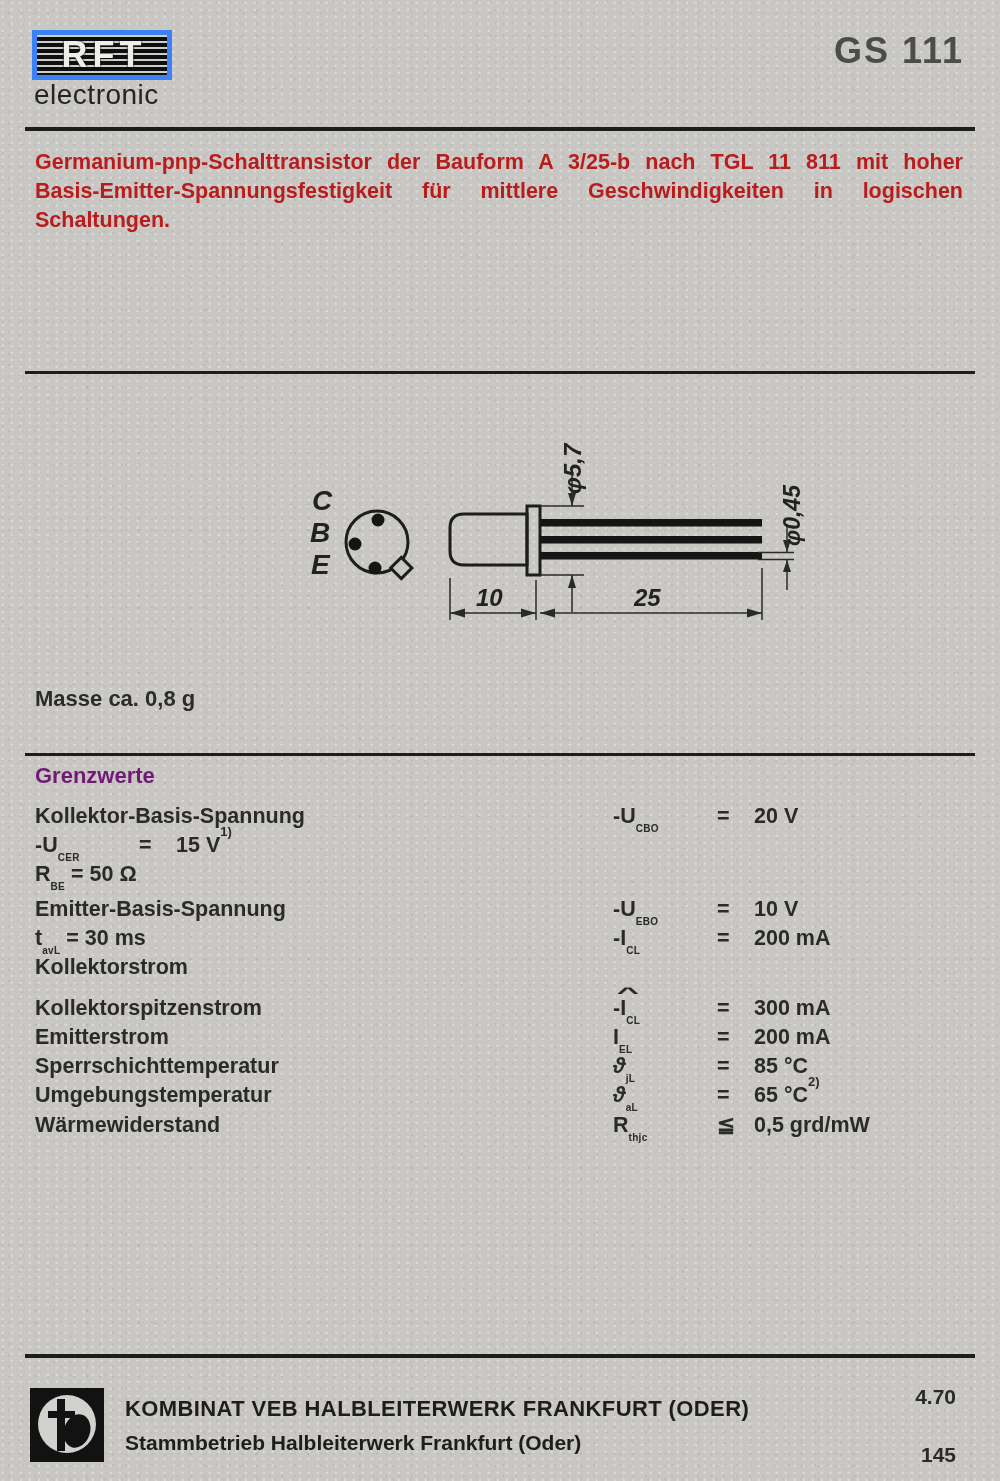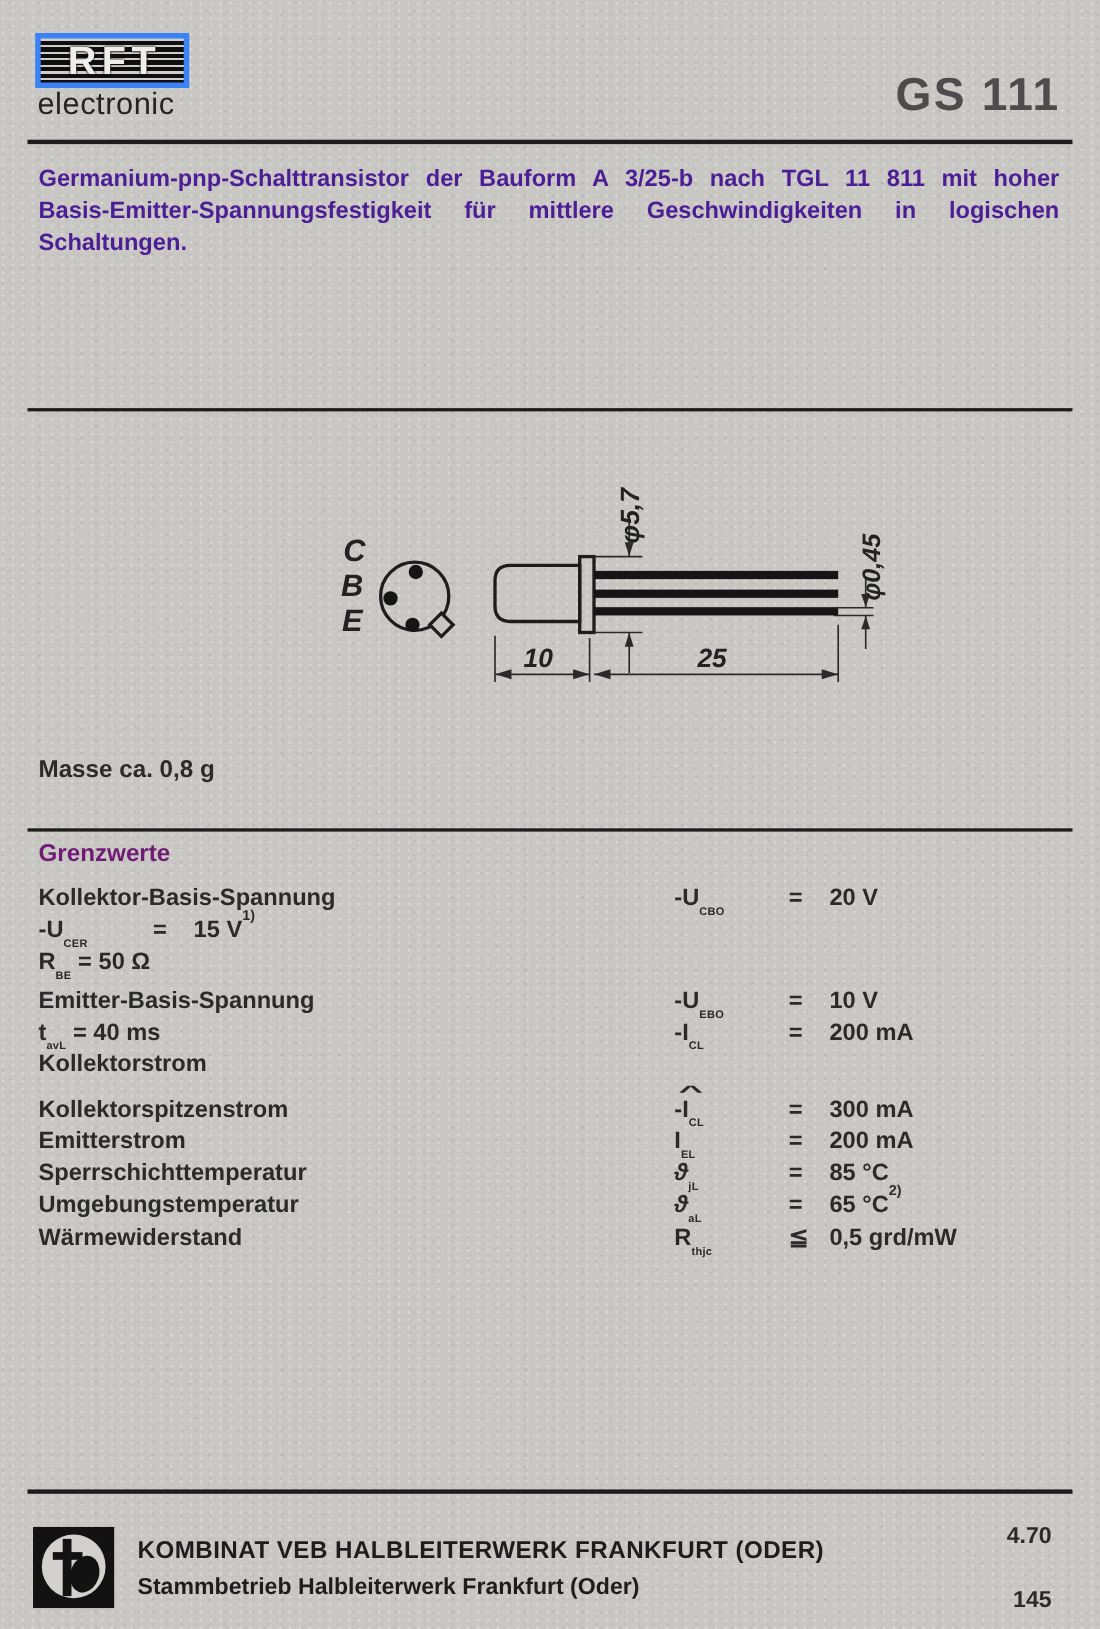--- a/index.html
+++ b/index.html
@@ -27,26 +27,26 @@
   #rule4{top:1354px;height:4px;}
 
   
   #rft-logo{position:absolute;left:32px;top:30px;width:140px;height:50px;background:#3b82f6;}
   #rft-stripes{position:absolute;inset:5px;
     background:repeating-linear-gradient(to bottom,#cfcecb 0 2px,#0f0f0f 2px 6px);
     display:flex;align-items:center;justify-content:center;}
   #rft-text{font-weight:900;font-size:36px;letter-spacing:5px;color:#efeeea;
     text-shadow:0 0 2px #0f0f0f, 0 0 2px #0f0f0f;line-height:1;padding-left:4px;}
   #electronic{position:absolute;left:34px;top:79px;font-size:28px;color:#242424;letter-spacing:.5px;}
-  #part-number{position:absolute;right:36px;top:30px;font-size:42px;font-weight:700;
-    color:#4c4c4c;letter-spacing:2px;margin-top:32px;}
+  #part-number{position:absolute;right:36px;top:30px;font-size:36px;font-weight:700;
+    color:#4c4c4c;letter-spacing:2px;}
 
   
   #description{position:absolute;left:35px;top:148px;width:928px;
-    font-size:21.5px;line-height:29px;font-weight:700;color:#4c1d95;
+    font-size:21.5px;line-height:29px;font-weight:700;color:#b91c1c;
     text-align:justify;word-spacing:3px;}
 
   
   #diagram{position:absolute;left:288px;top:428px;}
   #diagram text{fill:#222;}
 
   
   #mass-note{position:absolute;left:35px;top:686px;font-size:22px;font-weight:700;color:#2b2b2b;}
   #limits-heading{position:absolute;left:35px;top:763px;font-size:22px;font-weight:700;color:#701a75;}
 
@@ -185,21 +185,21 @@
   </div>
 
   <div class="lrow gap1">
     <span class="lbl"><span>Emitter-Basis-Spannung</span></span>
     <span class="sym"><span>-U</span><sub>EBO</sub></span>
     <span class="rel">=</span>
     <span class="val"><span>10 V</span><sup></sup></span>
   </div>
 
   <div class="lrow">
-    <span class="lbl"><span>t</span><sub>avL</sub><span> =  40 ms</span></span>
+    <span class="lbl"><span>t</span><sub>avL</sub><span> =  30 ms</span></span>
     <span class="sym"><span>-I</span><sub>CL</sub></span>
     <span class="rel">=</span>
     <span class="val"><span>200 mA</span><sup></sup></span>
   </div>
 
   <div class="lrow">
     <span class="lbl"><span>Kollektorstrom</span></span>
     <span class="sym"></span>
     <span class="rel"></span>
     <span class="val"></span>

